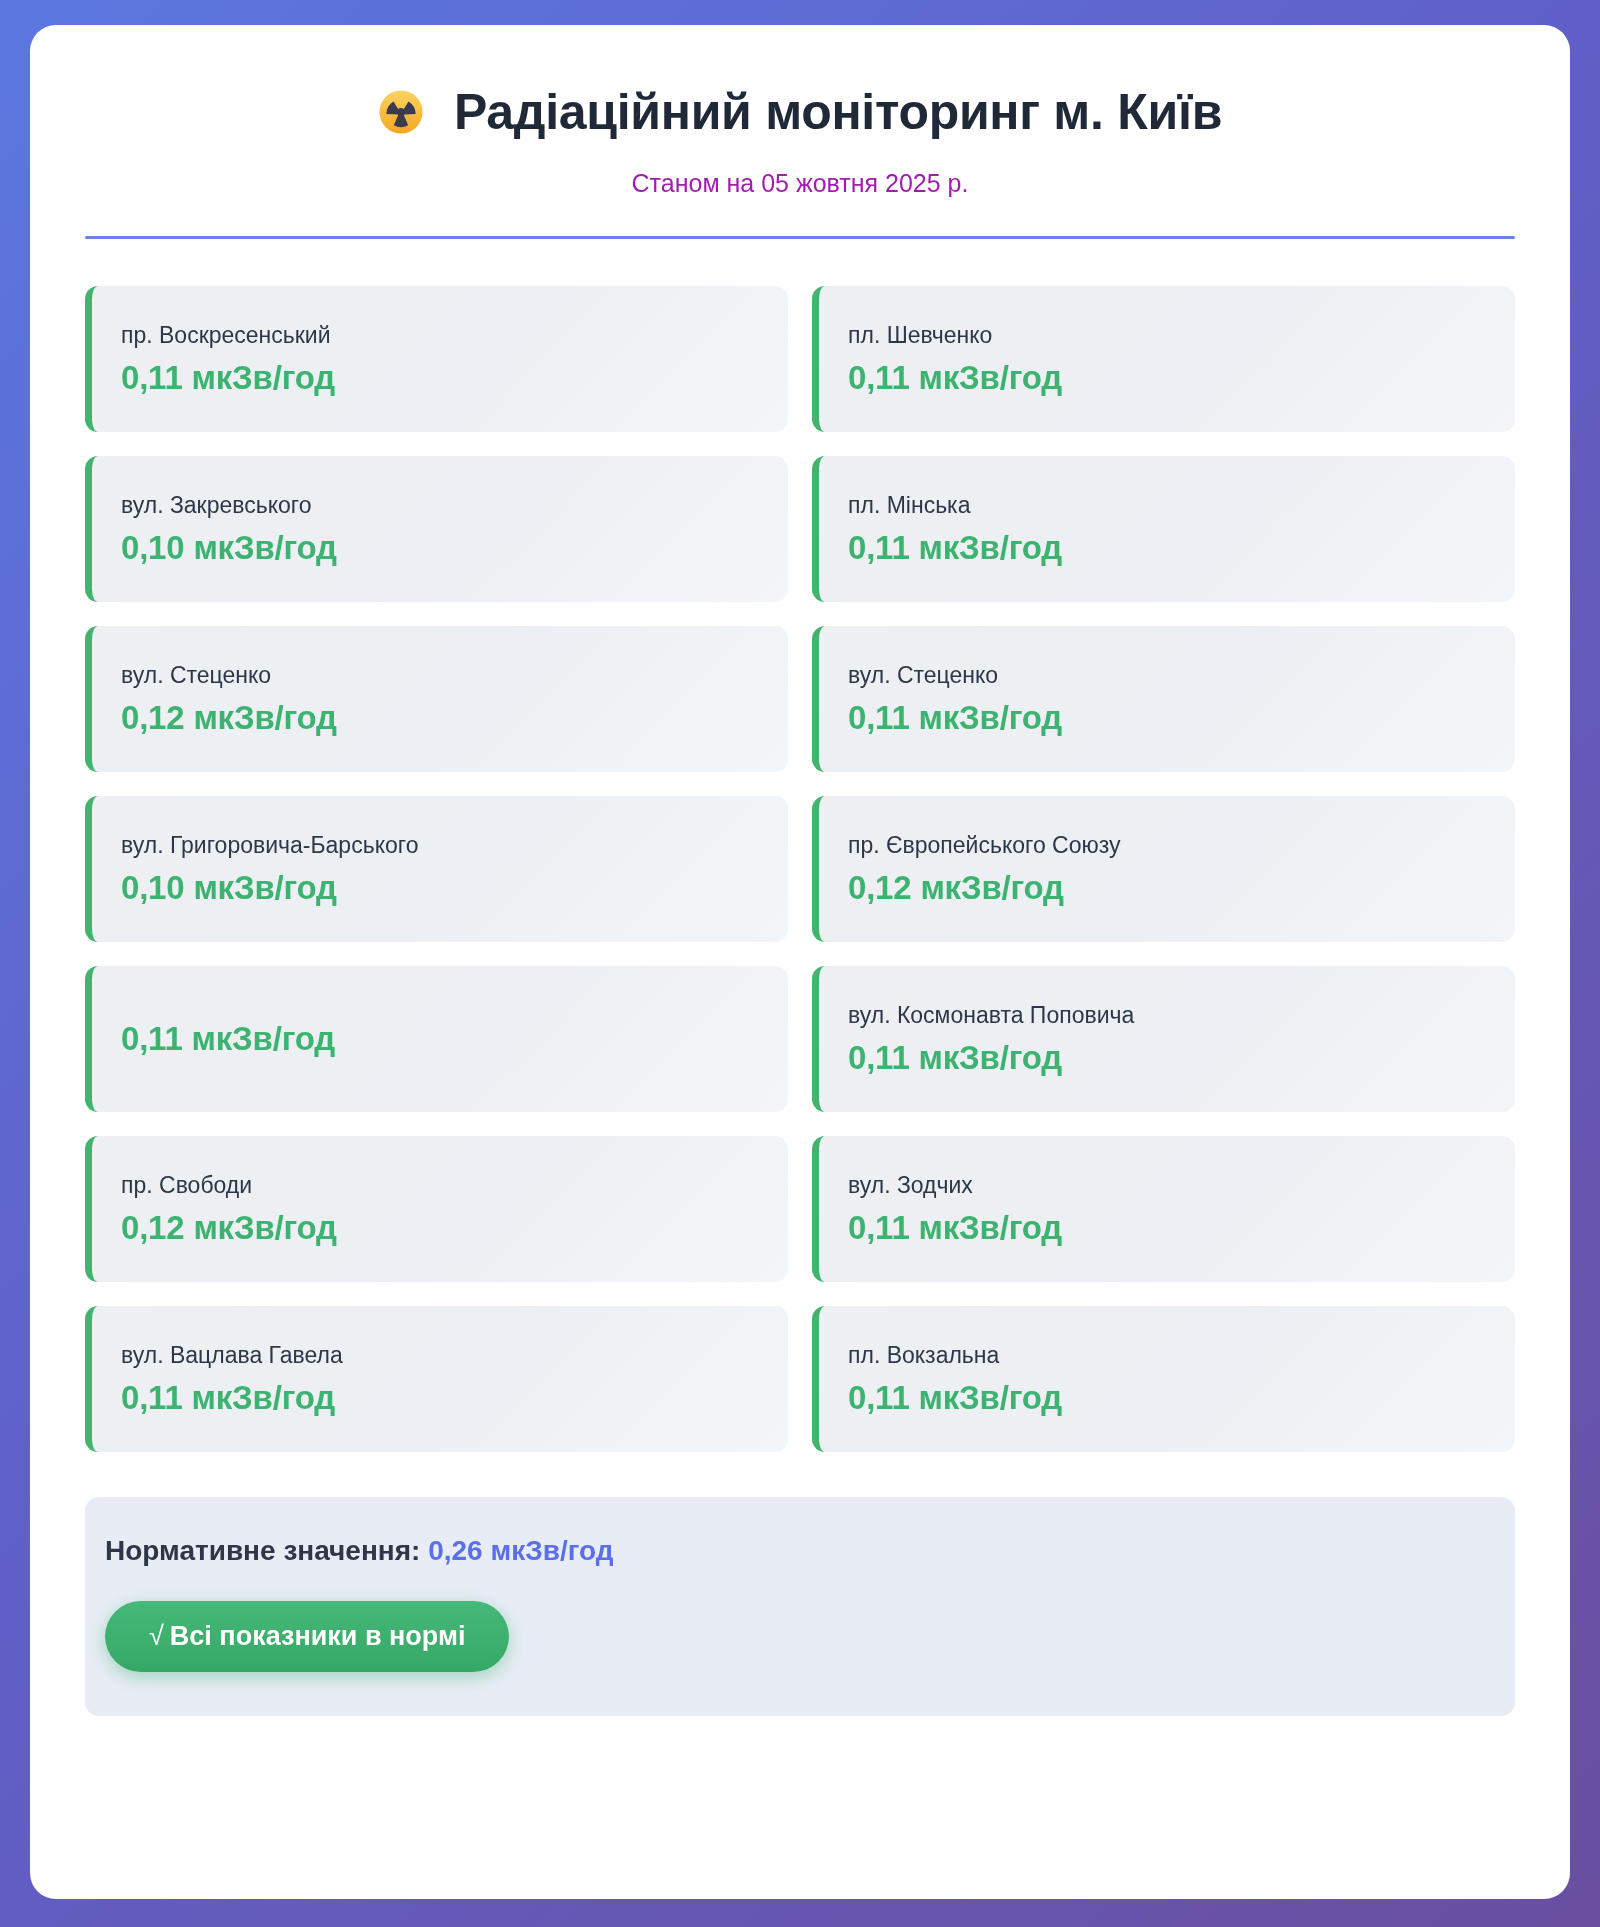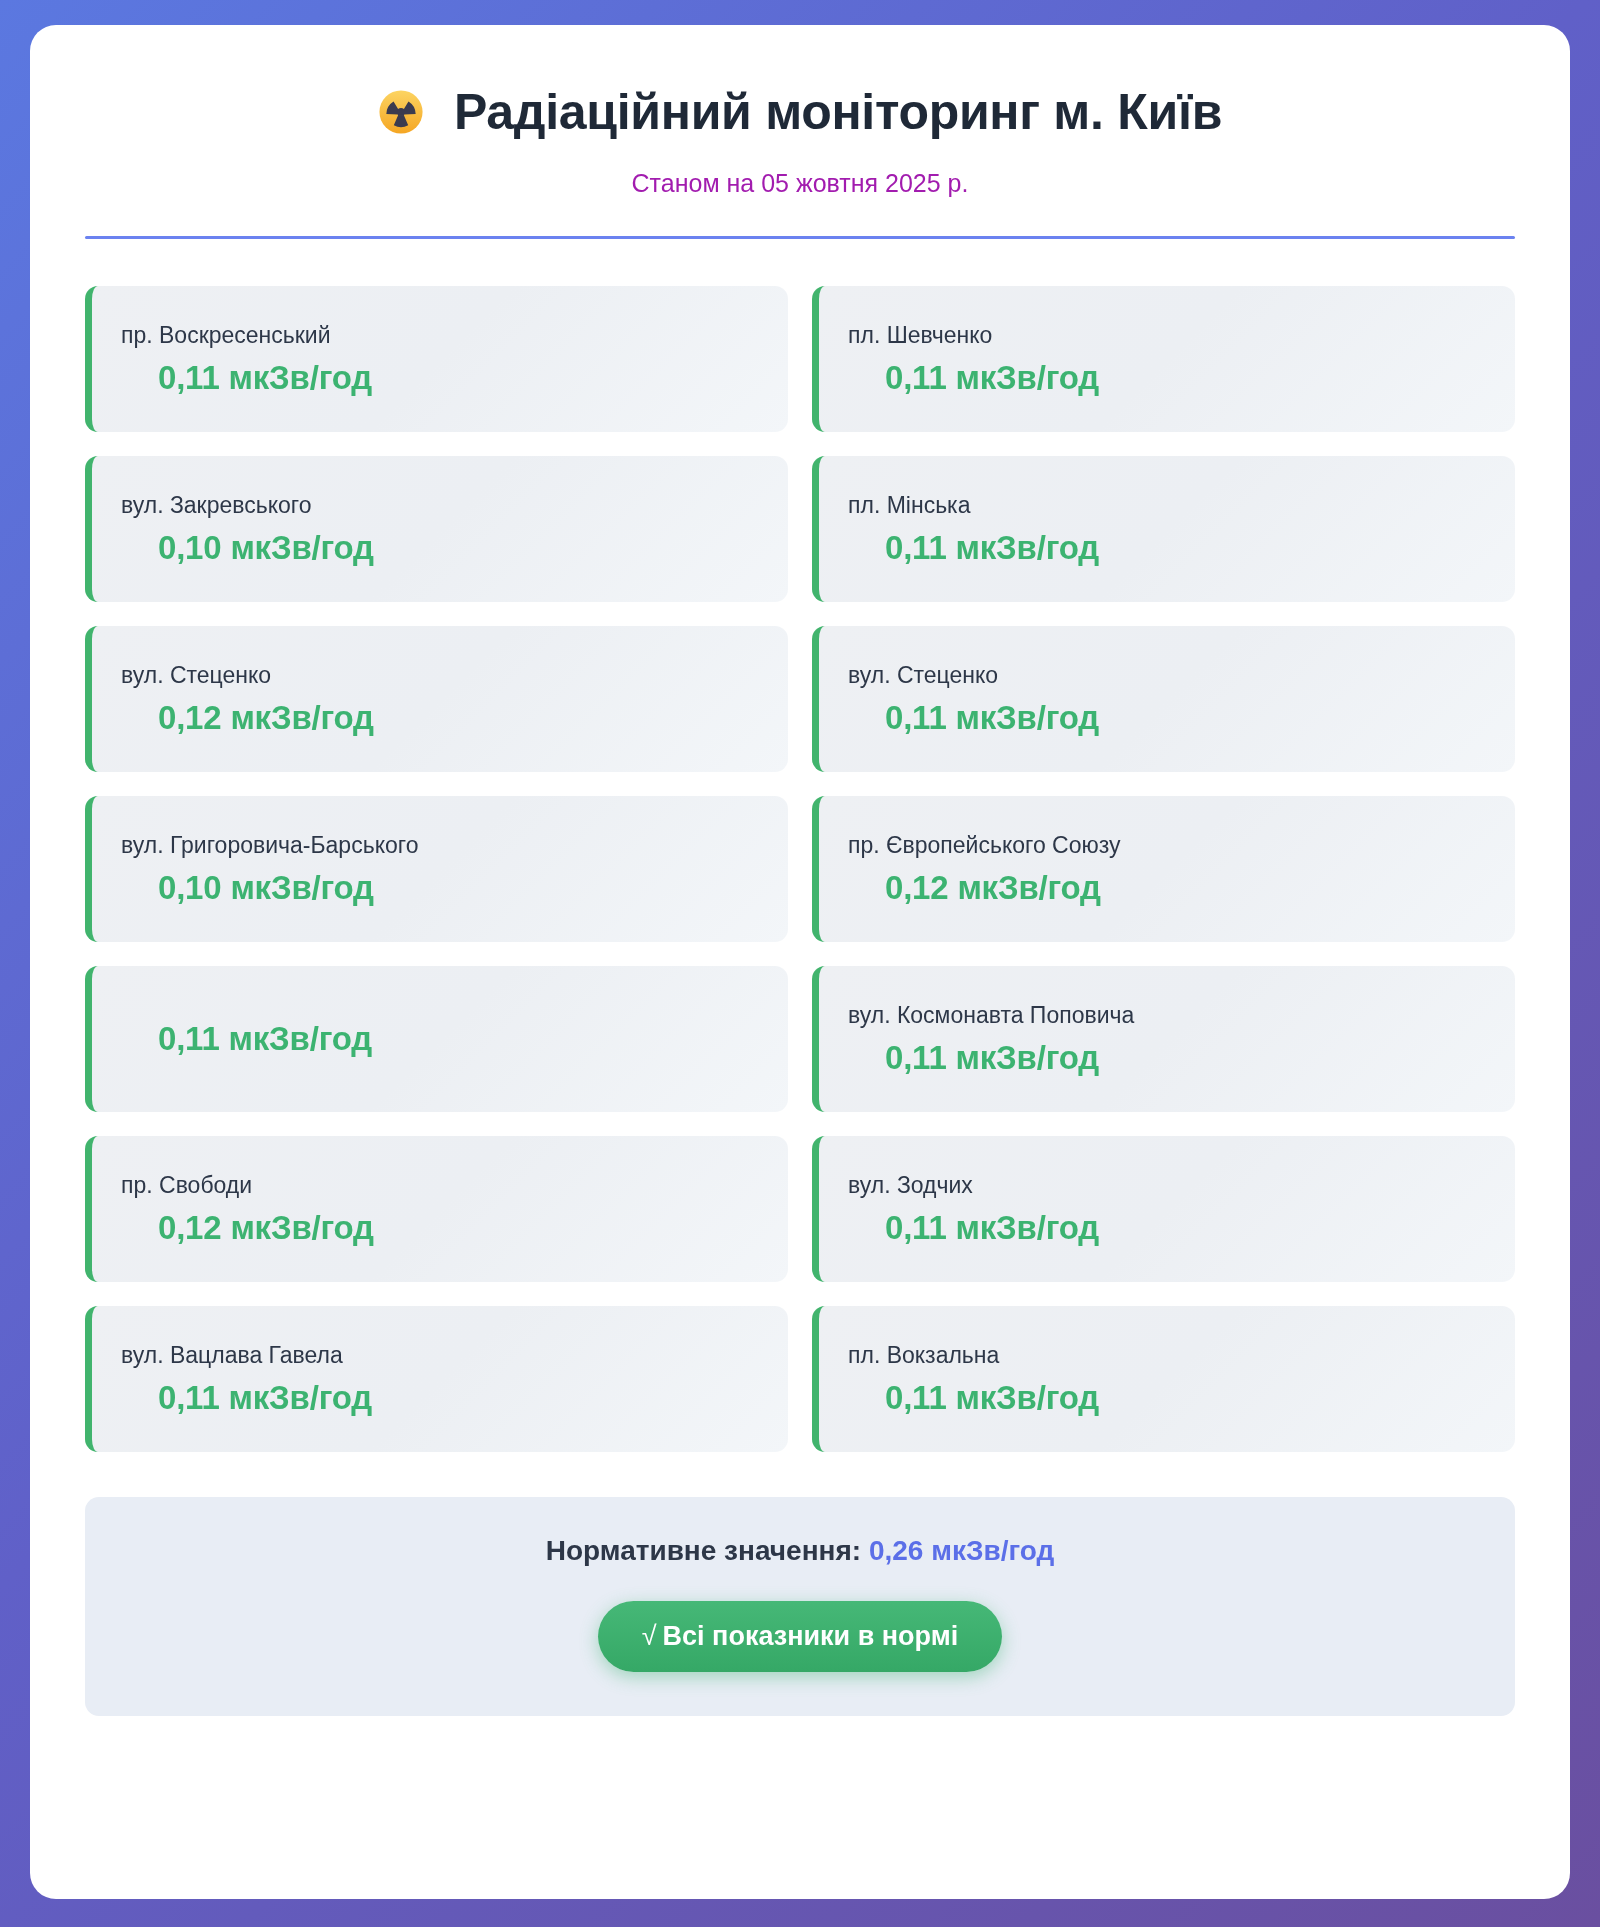--- a/index.html
+++ b/index.html
@@ -99,30 +99,29 @@
     color: #2d3748;
     line-height: 1.25;
   }
 
   .station-value {
     font-size: 33px;
     font-weight: bold;
     color: #3cb371;
     letter-spacing: -0.2px;
     line-height: 1.15;
-    margin-left: 37px;
   }
 
   
   .footer-panel {
     margin-top: 45px;
     background: #e8edf5;
     border-radius: 14px;
     padding: 38px 20px 44px 20px;
-    text-align: center;
+    text-align: left;
     flex: 0 0 auto;
   }
 
   .norm-line {
     font-size: 28px;
     font-weight: bold;
     color: #2d3748;
   }
 
   .norm-value {

